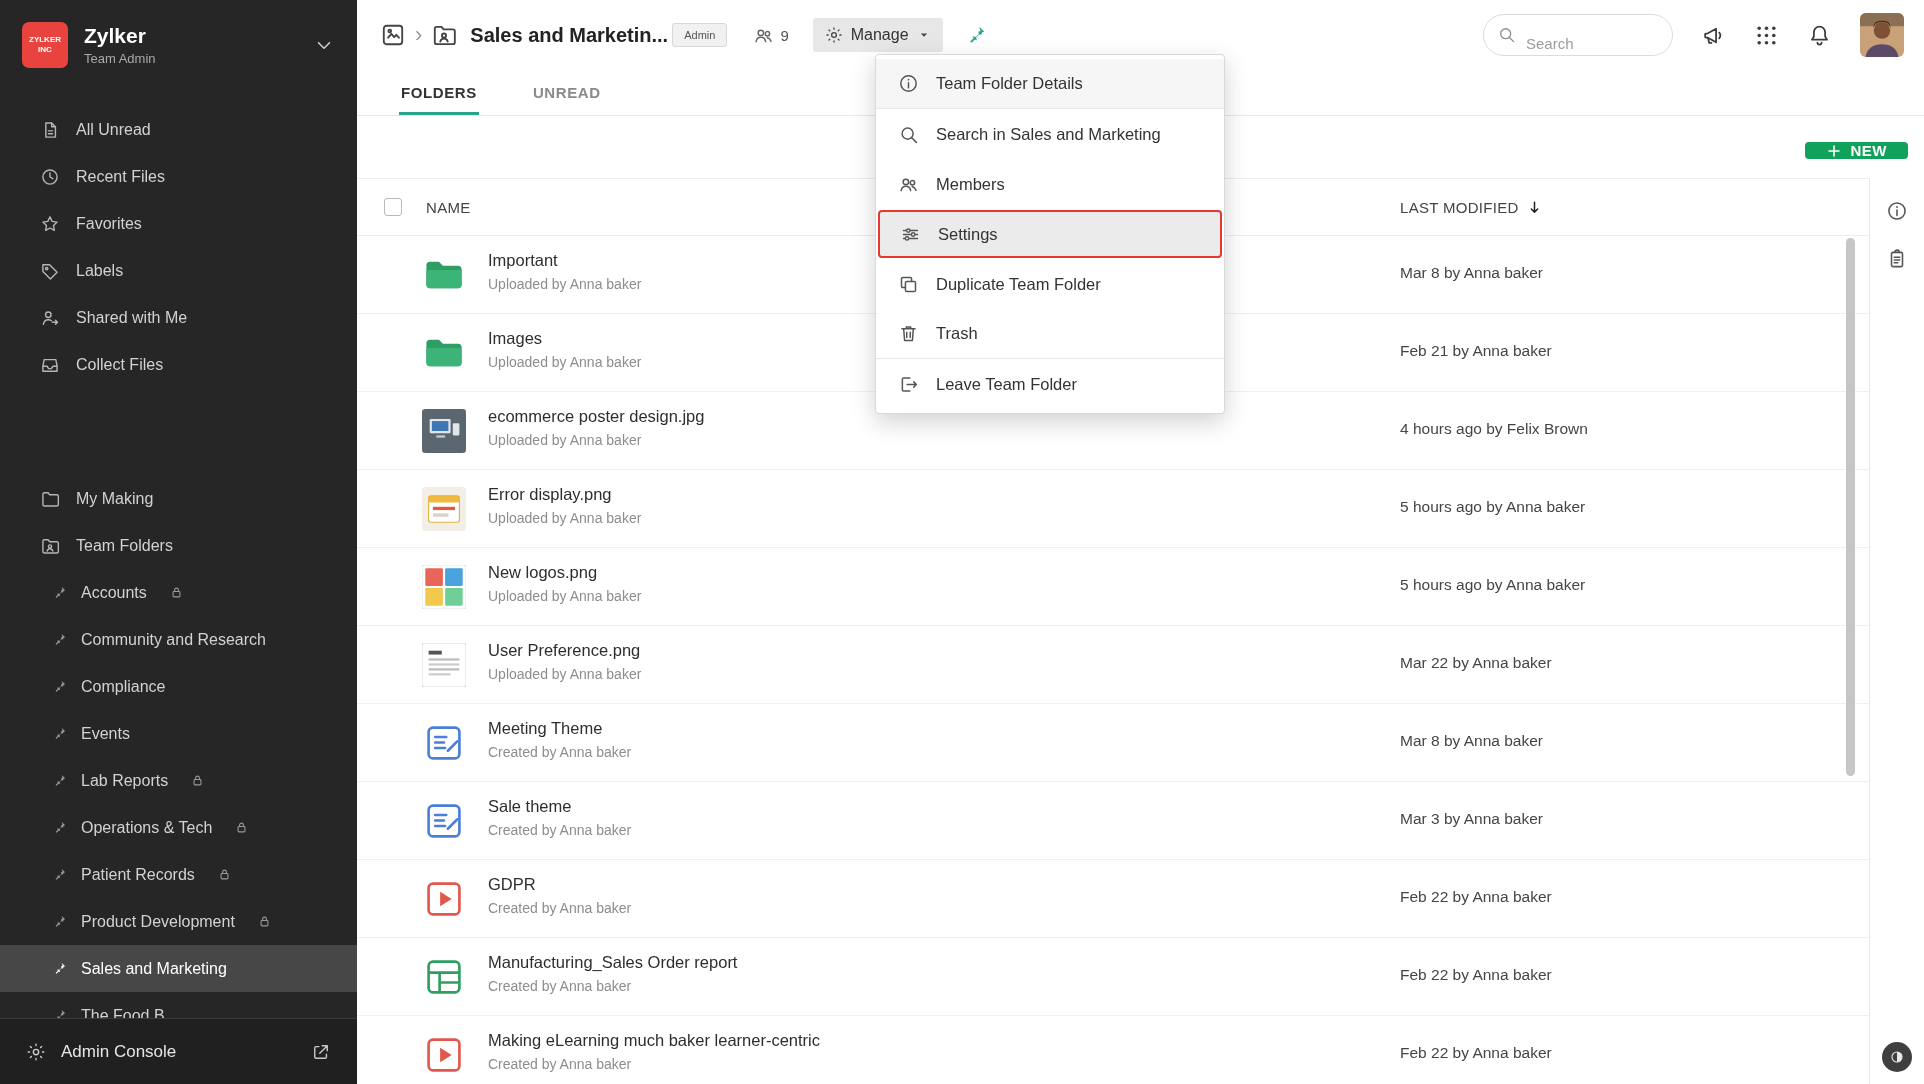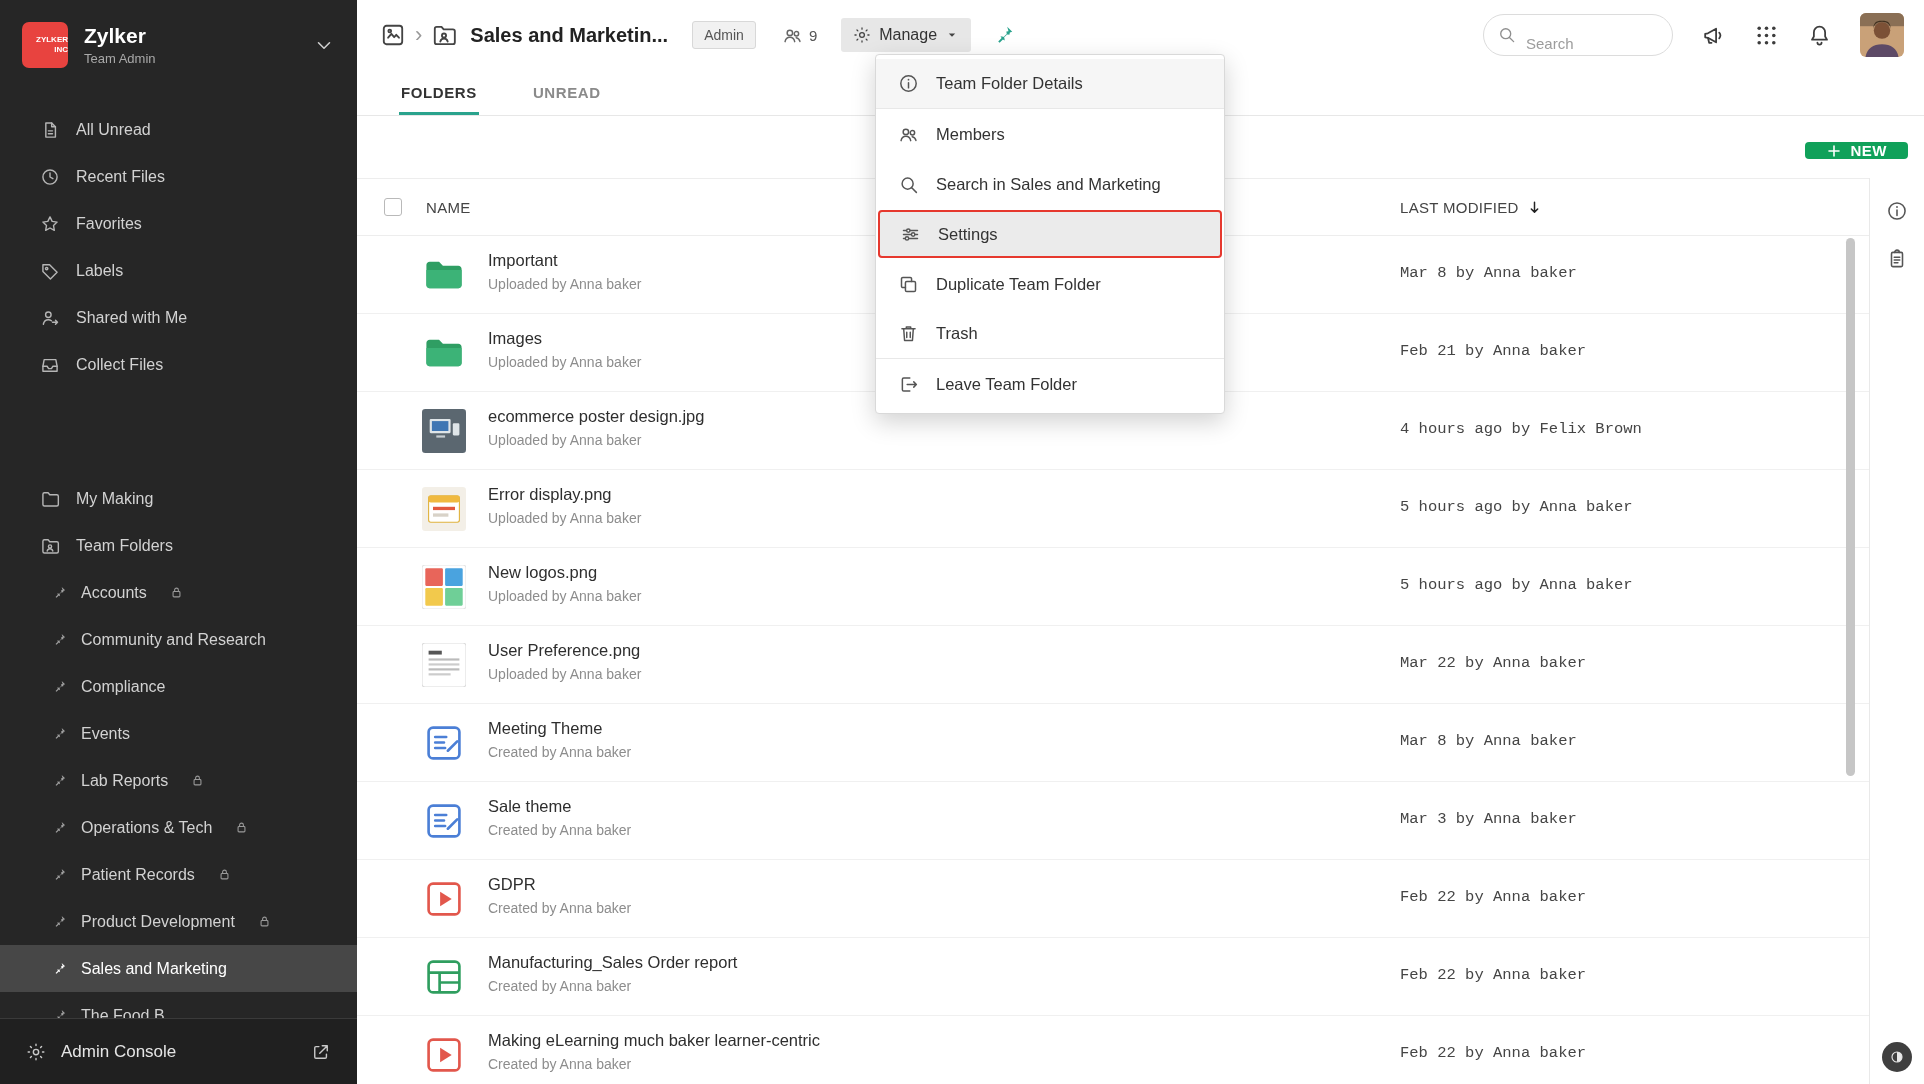--- a/index.html
+++ b/index.html
@@ -2,21 +2,21 @@
 <html><head>
 <meta charset="utf-8">
 <style>
   *{margin:0;padding:0;box-sizing:border-box;}
   html,body{width:1924px;height:1084px;overflow:hidden;font-family:"Liberation Sans",sans-serif;background:#fff;color:#333;}
   .app{position:relative;display:flex;width:1924px;height:1084px;}
 
   
   .sidebar{position:relative;width:357px;height:100%;background:#262626;flex-shrink:0;overflow:hidden;}
   .side-header{height:90px;display:flex;align-items:center;padding:0 22px;gap:16px;}
-  .logo{width:46px;height:46px;background:#e8433f;border-radius:7px;color:#fff;font-size:8px;font-weight:bold;display:flex;align-items:center;justify-content:center;text-align:right;line-height:1.2;flex-shrink:0;}
+  .logo{width:46px;height:46px;background:#e8433f;border-radius:7px;color:#fff;font-size:8px;font-weight:bold;display:flex;align-items:center;justify-content:center;text-align:center;line-height:1.2;flex-shrink:0;}
   .team-block{flex:1;min-width:0;}
   .team-name{color:#fff;font-size:21px;font-weight:bold;}
   .team-role{color:#a9a9a9;font-size:13px;margin-top:3px;}
   .side-chevron{width:22px;height:22px;color:#cfcfcf;flex-shrink:0;}
   .side-nav{padding-top:16px;}
   .side-item{height:47px;display:flex;align-items:center;padding:0 24px 0 40px;gap:16px;color:#d2d2d2;font-size:16px;cursor:pointer;}
   .side-item .ic{width:20px;height:20px;color:#b5b5b5;flex-shrink:0;}
   .side-spacer{height:87px;}
   .pinned-item{height:47px;display:flex;align-items:center;padding:0 20px 0 52px;gap:14px;color:#d2d2d2;font-size:16px;cursor:pointer;}
   .pinned-item .pin-ic{width:15px;height:15px;color:#a2a2a2;flex-shrink:0;}
@@ -26,21 +26,21 @@
   .admin-console{position:absolute;left:0;right:0;bottom:0;height:66px;background:#202020;border-top:1px solid #3a3a3a;display:flex;align-items:center;padding:17px 26px;gap:15px;z-index:5;cursor:pointer;}
   .admin-console .ic{width:20px;height:20px;color:#c9c9c9;}
   .admin-console .lbl{flex:1;color:#e5e5e5;font-size:17px;}
 
   
   .main{position:relative;flex:1;height:100%;background:#fff;}
   .topbar{height:70px;display:flex;align-items:center;padding:0 20px 0 23px;gap:0;}
   .bc-ic{width:26px;height:26px;color:#444;flex-shrink:0;}
   .bc-sep{color:#9a9a9a;font-size:22px;margin:0 9px;}
   .page-title{font-size:20px;font-weight:bold;color:#222;margin:0 0 0 13px;white-space:nowrap;}
-  .admin-badge{margin-left:24px;background:#f1f1f1;border:1px solid #d8d8d8;border-radius:3px;color:#555;font-size:14px;padding:5px 11px;}
+  .admin-badge{margin-left:4px;background:#f1f1f1;border:1px solid #d8d8d8;border-radius:3px;color:#555;font-size:11px;padding:5px 11px;}
   .members{margin-left:26px;display:flex;align-items:center;gap:6px;color:#555;font-size:15px;cursor:pointer;}
   .members .ic{width:21px;height:21px;color:#666;}
   .manage-btn{margin-left:24px;display:flex;align-items:center;gap:8px;background:#e7e7e7;border-radius:3px;height:34px;padding:0 12px;font-size:16px;color:#333;cursor:pointer;}
   .manage-btn .ic{width:18px;height:18px;color:#444;}
   .manage-btn .caret{width:14px;height:14px;color:#444;}
   .pin-btn{margin-left:22px;width:22px;height:22px;color:#2aa38d;cursor:pointer;}
   .top-right{margin-left:auto;display:flex;align-items:center;gap:28px;}
   .searchbox{position:relative;width:190px;height:42px;}
   .searchbox input{width:100%;height:100%;border:1px solid #dcdcdc;border-radius:21px;padding:16px 14px 0 42px;font-size:15px;font-family:"Liberation Sans",sans-serif;color:#333;outline:none;background:#fff;}
   .searchbox input::placeholder{color:#9c9c9c;}
@@ -68,21 +68,21 @@
   .col-mod{position:absolute;left:1043px;display:flex;align-items:center;gap:7px;font-size:15px;color:#444;letter-spacing:.3px;}
   .col-mod .ic{width:17px;height:17px;color:#222;}
 
   .rows{position:relative;width:1512px;}
   .frow{position:relative;height:78px;border-bottom:1px solid #f0f0f0;cursor:pointer;}
   .r-icon{position:absolute;left:65px;top:17px;width:44px;height:44px;}
   .r-icon svg{width:100%;height:100%;display:block;}
   .r-text{position:absolute;left:131px;top:15px;}
   .r-name{font-size:16.5px;color:#2e2e2e;}
   .r-sub{font-size:14px;color:#8d8d8d;margin-top:6px;}
-  .r-mod{position:absolute;left:1043px;top:28px;font-size:15.5px;color:#454545;font-family:Liberation Mono, monospace;}
+  .r-mod{position:absolute;left:1043px;top:28px;font-size:15.5px;color:#454545;}
 
   .rail{position:absolute;top:178px;bottom:0;right:0;width:55px;border-left:1px solid #e9e9e9;background:#fff;display:flex;flex-direction:column;align-items:center;padding-top:22px;gap:26px;}
   .rail .ic{width:22px;height:22px;color:#555;cursor:pointer;}
   .scrollbar{position:absolute;left:1489px;top:238px;width:9px;height:538px;background:#c6c6c6;border-radius:5px;cursor:pointer;}
   .theme-btn{position:absolute;right:12px;bottom:12px;width:30px;height:30px;border-radius:50%;background:#3f3f3f;display:flex;align-items:center;justify-content:center;cursor:pointer;z-index:20;}
   .theme-btn .ic{width:16px;height:16px;color:#e8e8e8;}
 
   
   .menu{position:absolute;left:875px;top:54px;width:350px;background:#fff;border:1px solid #d9d9d9;border-radius:4px;box-shadow:0 8px 24px rgba(0,0,0,.18);padding:4px 0;z-index:50;}
   .menu-item{height:50px;display:flex;align-items:center;gap:17px;padding:0 22px;font-size:16.5px;color:#333;cursor:pointer;}
@@ -702,39 +702,39 @@
             <path d="M12 11v6"></path>
             <circle cx="12" cy="7.6" r="1" fill="currentColor" stroke="none"></circle>
           </svg>
         </span>
     <span class="lbl">Team Folder Details</span>
   </div>
 
   <div class="menu-item">
     <span class="ic">
           <svg viewBox="0 0 24 24" fill="none" stroke="currentColor" stroke-width="1.7" stroke-linecap="round" stroke-linejoin="round">
+            <circle cx="11" cy="11" r="6.3"></circle>
+            <path d="M15.7 15.7L21 21"></path>
+          </svg>
+        </span>
+    <span class="lbl">Search in Sales and Marketing</span>
+  </div>
+
+  <div class="menu-item">
+    <span class="ic">
+          <svg viewBox="0 0 24 24" fill="none" stroke="currentColor" stroke-width="1.7" stroke-linecap="round" stroke-linejoin="round">
             <circle cx="9" cy="9" r="3.1"></circle>
             <path d="M3.5 19c.6-3 2.8-5 5.5-5s4.9 2 5.5 5"></path>
             <circle cx="16.5" cy="10" r="2.5"></circle>
             <path d="M16.2 14.5c2.2.4 3.8 2 4.3 4.3"></path>
           </svg>
         </span>
     <span class="lbl">Members</span>
   </div>
 
-  <div class="menu-item">
-    <span class="ic">
-          <svg viewBox="0 0 24 24" fill="none" stroke="currentColor" stroke-width="1.7" stroke-linecap="round" stroke-linejoin="round">
-            <circle cx="11" cy="11" r="6.3"></circle>
-            <path d="M15.7 15.7L21 21"></path>
-          </svg>
-        </span>
-    <span class="lbl">Search in Sales and Marketing</span>
-  </div>
-
   <div class="menu-item highlight">
     <span class="ic">
           <svg viewBox="0 0 24 24" fill="none" stroke="currentColor" stroke-width="1.7" stroke-linecap="round" stroke-linejoin="round">
             <path d="M4 7.5h16M4 12h16M4 16.5h16"></path>
             <circle cx="9.5" cy="7.5" r="1.9" fill="#fff"></circle>
             <circle cx="15" cy="12" r="1.9" fill="#fff"></circle>
             <circle cx="8" cy="16.5" r="1.9" fill="#fff"></circle>
           </svg>
         </span>
     <span class="lbl">Settings</span>

